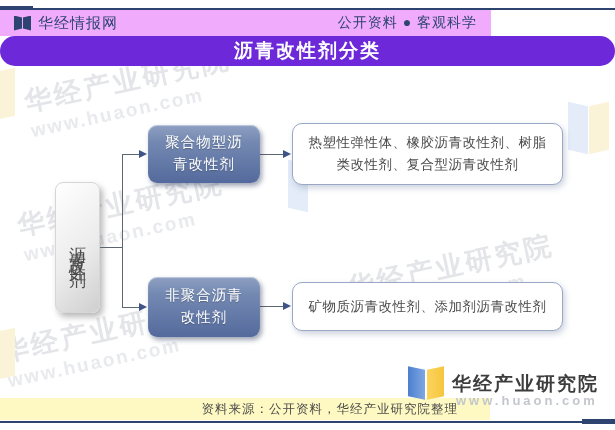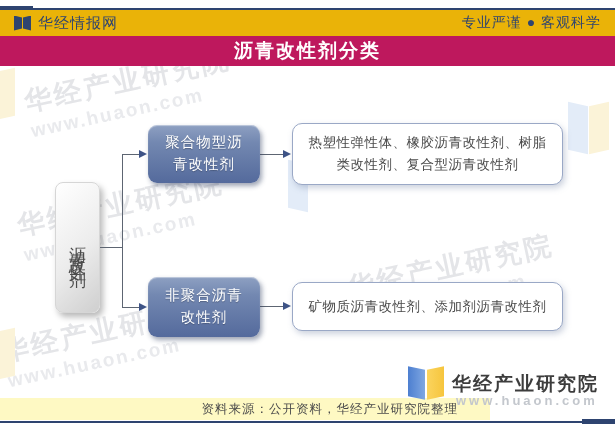--- a/index.html
+++ b/index.html
@@ -9,37 +9,37 @@
     overflow:hidden; font-family:"Liberation Sans","DejaVu Sans",sans-serif;
   }
   
   .top-line { position:absolute; left:0; top:8px; width:615px; height:2px; background:#2e4470; }
   .top-line-thick { position:absolute; left:0; top:6px; width:33px; height:5px; background:#2e4470; }
   .bottom-line { position:absolute; left:0; top:421px; width:615px; height:2px; background:#2e4470; }
   .bottom-line-thick { position:absolute; left:582px; top:419px; width:33px; height:5px; background:#2e4470; }
 
   
   .header {
-    position:absolute; left:0; top:10px; width:615px; height:26px;
-    background:#eab308; display:flex; align-items:center; justify-content:space-between;
+    position:absolute; left:0; top:10px; width:491px; height:26px;
+    background:#f0abfc; display:flex; align-items:center; justify-content:space-between;
     padding:0 14px; z-index:3;
   }
   .brand { display:flex; align-items:center; gap:7px; }
   .brand-icon { position:relative; width:17px; height:15px; }
   .brand-icon .fl, .brand-icon .fr { position:absolute; top:0; width:8px; height:15px; background:#2e4470; }
   .brand-icon .fl { left:0; clip-path:polygon(0 0,100% 14%,100% 86%,0 100%); }
   .brand-icon .fr { right:0; clip-path:polygon(100% 0,0 14%,0 86%,100% 100%); }
   .brand-name { font-size:15px; color:#2e4470; letter-spacing:1px; }
   .slogan { font-size:14px; color:#2e4470; letter-spacing:1px; }
 
   
   .title-bar {
-    position:absolute; left:0; top:36px; width:615px; height:30px; background:#be185d;
+    position:absolute; left:0; top:36px; width:615px; height:30px; background:#6d28d9;
     color:#fff; display:flex; align-items:center; justify-content:center;
-    font-size:19px; font-weight:bold; letter-spacing:2px; z-index:3;
+    font-size:19px; font-weight:bold; letter-spacing:2px; z-index:3;border-radius:15px;
   }
 
   
   .wm { position:absolute; z-index:1; transform:rotate(-12deg); font-weight:bold; pointer-events:none; }
   .wm-cn { font-size:27px; letter-spacing:3px; color:#e4e5e8; white-space:nowrap; }
   .wm-url { font-size:19px; letter-spacing:2px; color:#e9eaed; white-space:nowrap; margin-top:1px; }
   .pl { position:absolute; z-index:1; pointer-events:none; }
   .pl .b, .pl .y { position:absolute; top:0; width:20px; height:48px; }
   .pl .b { left:0; background:#e3ecf8; transform:skewY(12deg); }
   .pl .y { left:21px; background:#fbf3d8; transform:skewY(-12deg); }
@@ -106,21 +106,21 @@
   <div class="top-line-thick"></div>
 
   <div class="header">
     <div class="brand">
       <span class="brand-icon">
           <span class="fl"></span>
           <span class="fr"></span>
         </span>
       <span class="brand-name">华经情报网</span>
     </div>
-    <div class="slogan">专业严谨 ● 客观科学</div>
+    <div class="slogan">公开资料 ● 客观科学</div>
   </div>
 
   <div class="title-bar">沥青改性剂分类</div>
 
   <div class="wm" style="left:25px; top:62px;">
     <div class="wm-cn">华经产业研究院</div>
     <div class="wm-url">www.huaon.com</div>
   </div>
   <div class="wm" style="left:18px; top:186px;">
     <div class="wm-cn">华经产业研究院</div>

